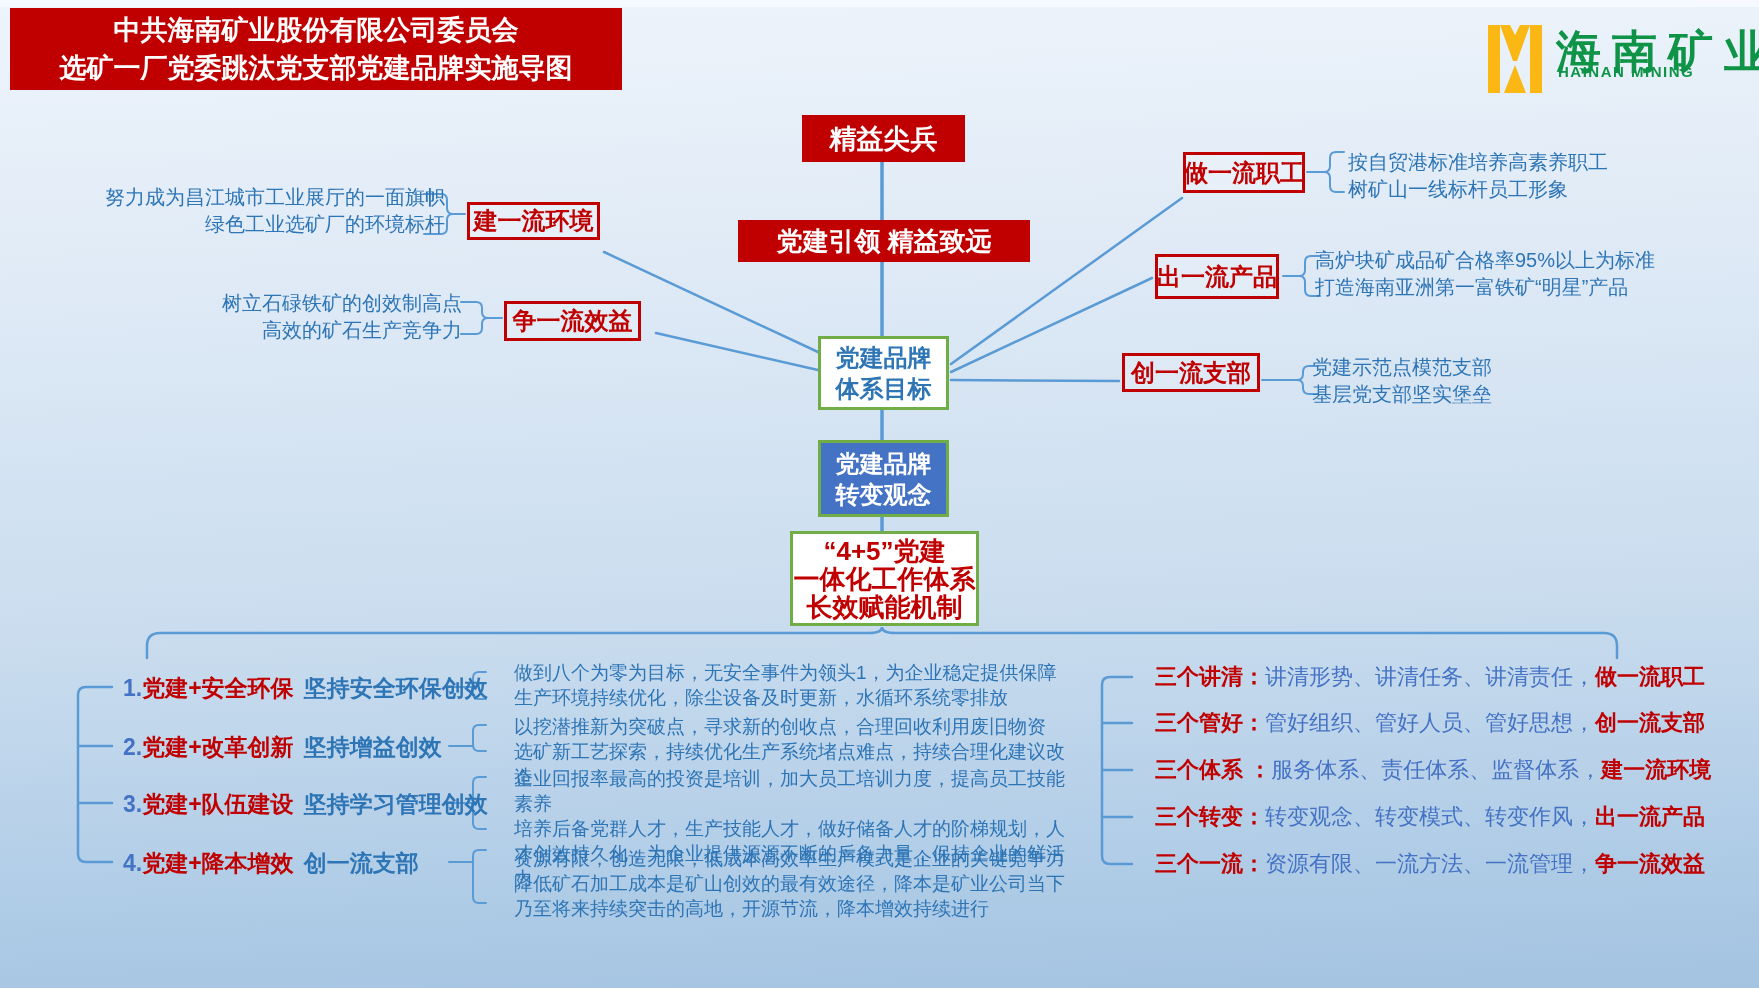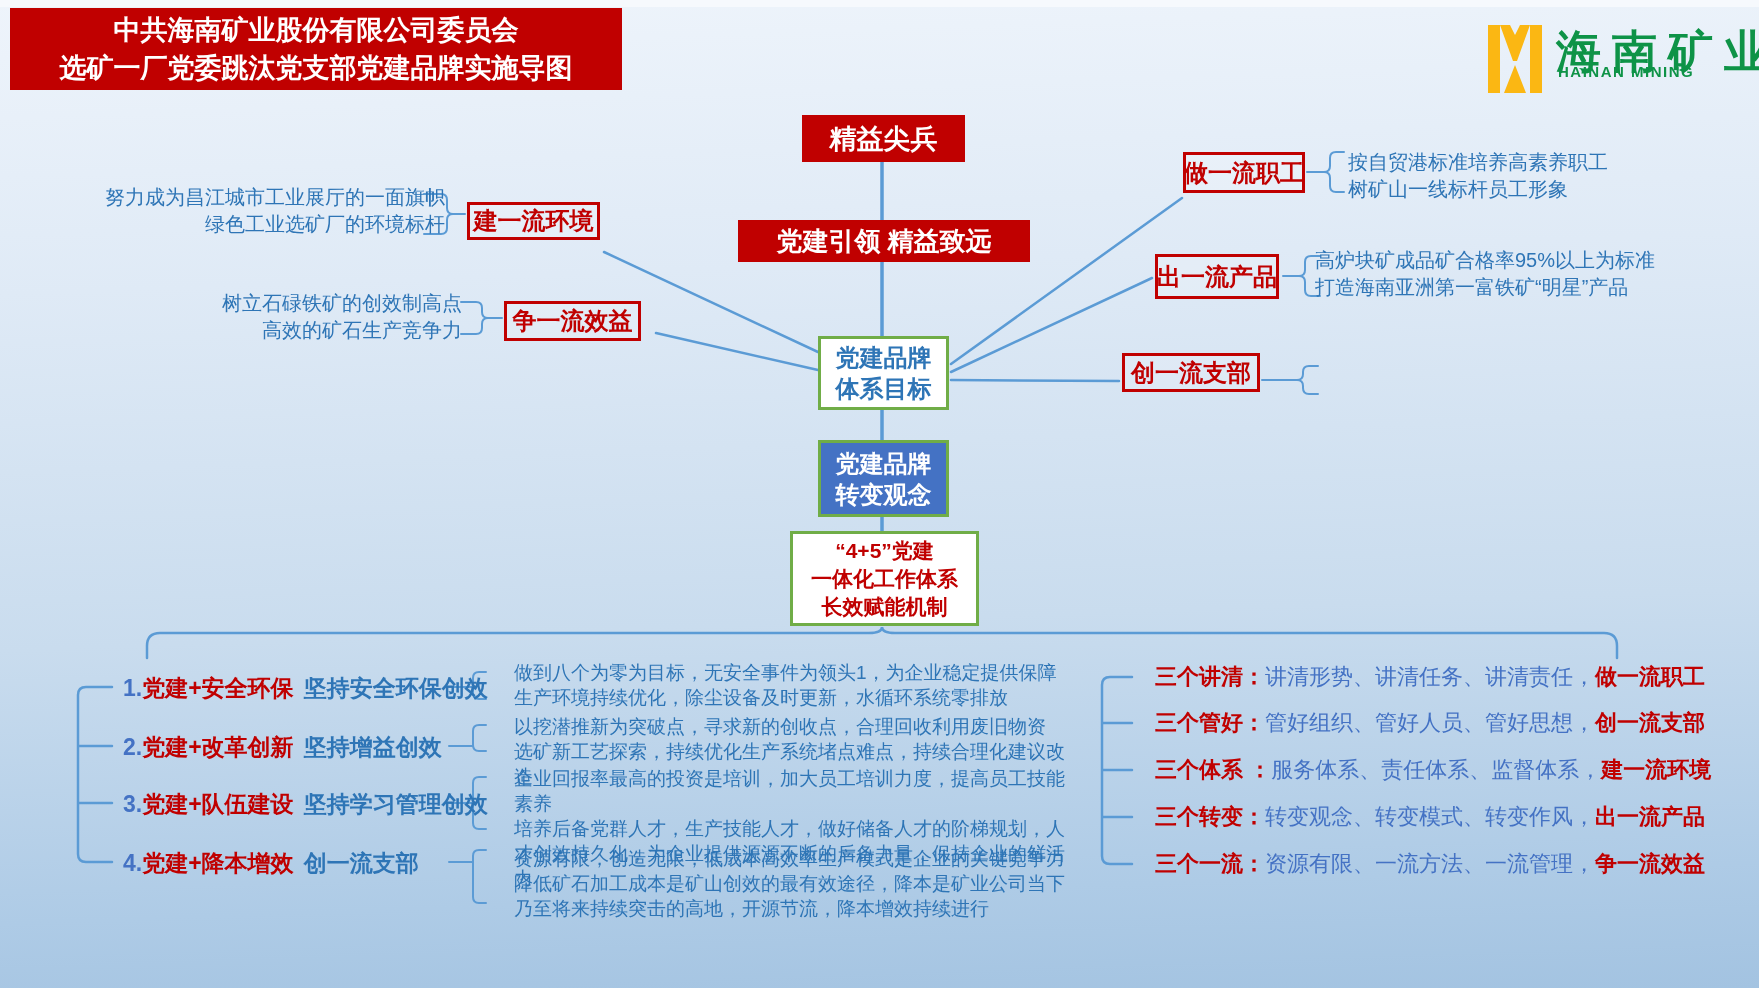--- a/index.html
+++ b/index.html
@@ -12,21 +12,21 @@
   .top-strip{left:0;top:0;width:1759px;height:7px;background:#f6f9fd;}
   .redfill{background:#C00000;color:#ffffff;font-weight:bold;display:flex;align-items:center;justify-content:center;text-align:center;}
   .banner{left:10px;top:8px;width:612px;height:82px;font-size:27px;line-height:38px;flex-direction:column;}
   .logo-cn{left:1556px;top:22px;font-size:45px;font-weight:bold;color:#0E9347;letter-spacing:11px;white-space:nowrap;}
   .logo-en{left:1558px;top:63px;font-size:15px;font-weight:bold;color:#0E9347;letter-spacing:1.5px;white-space:nowrap;}
   .node-slogan{left:802px;top:115px;width:163px;height:47px;font-size:27px;}
   .node-lead{left:738px;top:220px;width:292px;height:42px;font-size:26px;}
   .gbox{background:#ffffff;border:3px solid #70AD47;display:flex;flex-direction:column;align-items:center;justify-content:center;text-align:center;font-weight:bold;box-sizing:border-box;}
   .node-goal{left:818px;top:336px;width:131px;height:74px;font-size:24px;line-height:31px;color:#2E75B6;}
   .node-method{left:818px;top:440px;width:131px;height:77px;font-size:24px;line-height:31px;color:#ffffff;background:#4472C4;}
-  .node-mech{left:790px;top:531px;width:189px;height:95px;font-size:21px;line-height:28px;color:#C00000;}
+  .node-mech{left:790px;top:531px;width:189px;height:95px;font-size:26px;line-height:28px;color:#C00000;}
   .rbox{border:3px solid #C00000;color:#C00000;font-weight:bold;display:flex;align-items:center;justify-content:center;background:rgba(255,255,255,0.18);box-sizing:border-box;font-size:24px;white-space:nowrap;}
   .b-env{left:467px;top:202px;width:133px;height:38px;}
   .b-benefit{left:504px;top:301px;width:137px;height:40px;}
   .b-worker{left:1183px;top:152px;width:122px;height:41px;}
   .b-product{left:1155px;top:254px;width:124px;height:45px;}
   .b-branch{left:1122px;top:353px;width:138px;height:39px;}
   .sidetext{color:#2E75B6;font-size:20px;line-height:27px;white-space:nowrap;}
   .rightalign{text-align:right;}
   .t-env{left:100px;top:184px;width:345px;}
   .t-benefit{left:180px;top:290px;width:282px;}
@@ -114,20 +114,24 @@
     <div>树矿山一线标杆员工形象</div>
   </div>
 
   <div class="abs rbox b-product">出一流产品</div>
   <div class="abs sidetext t-product">
     <div>高炉块矿成品矿合格率95%以上为标准</div>
     <div>打造海南亚洲第一富铁矿“明星”产品</div>
   </div>
 
   <div class="abs rbox b-branch">创一流支部</div>
+  <div class="abs sidetext t-branch">
+    <div>党建示范点模范支部</div>
+    <div>基层党支部坚实堡垒</div>
+  </div>
 
   <div class="abs action" style="top:673px;">
     <span class="num">1.</span><span class="aname">党建+安全环保</span><span class="principle">坚持安全环保创效</span>
   </div>
   <div class="abs action" style="top:732px;">
     <span class="num">2.</span><span class="aname">党建+改革创新</span><span class="principle">坚持增益创效</span>
   </div>
   <div class="abs action" style="top:789px;">
     <span class="num">3.</span><span class="aname">党建+队伍建设</span><span class="principle">坚持学习管理创效</span>
   </div>

